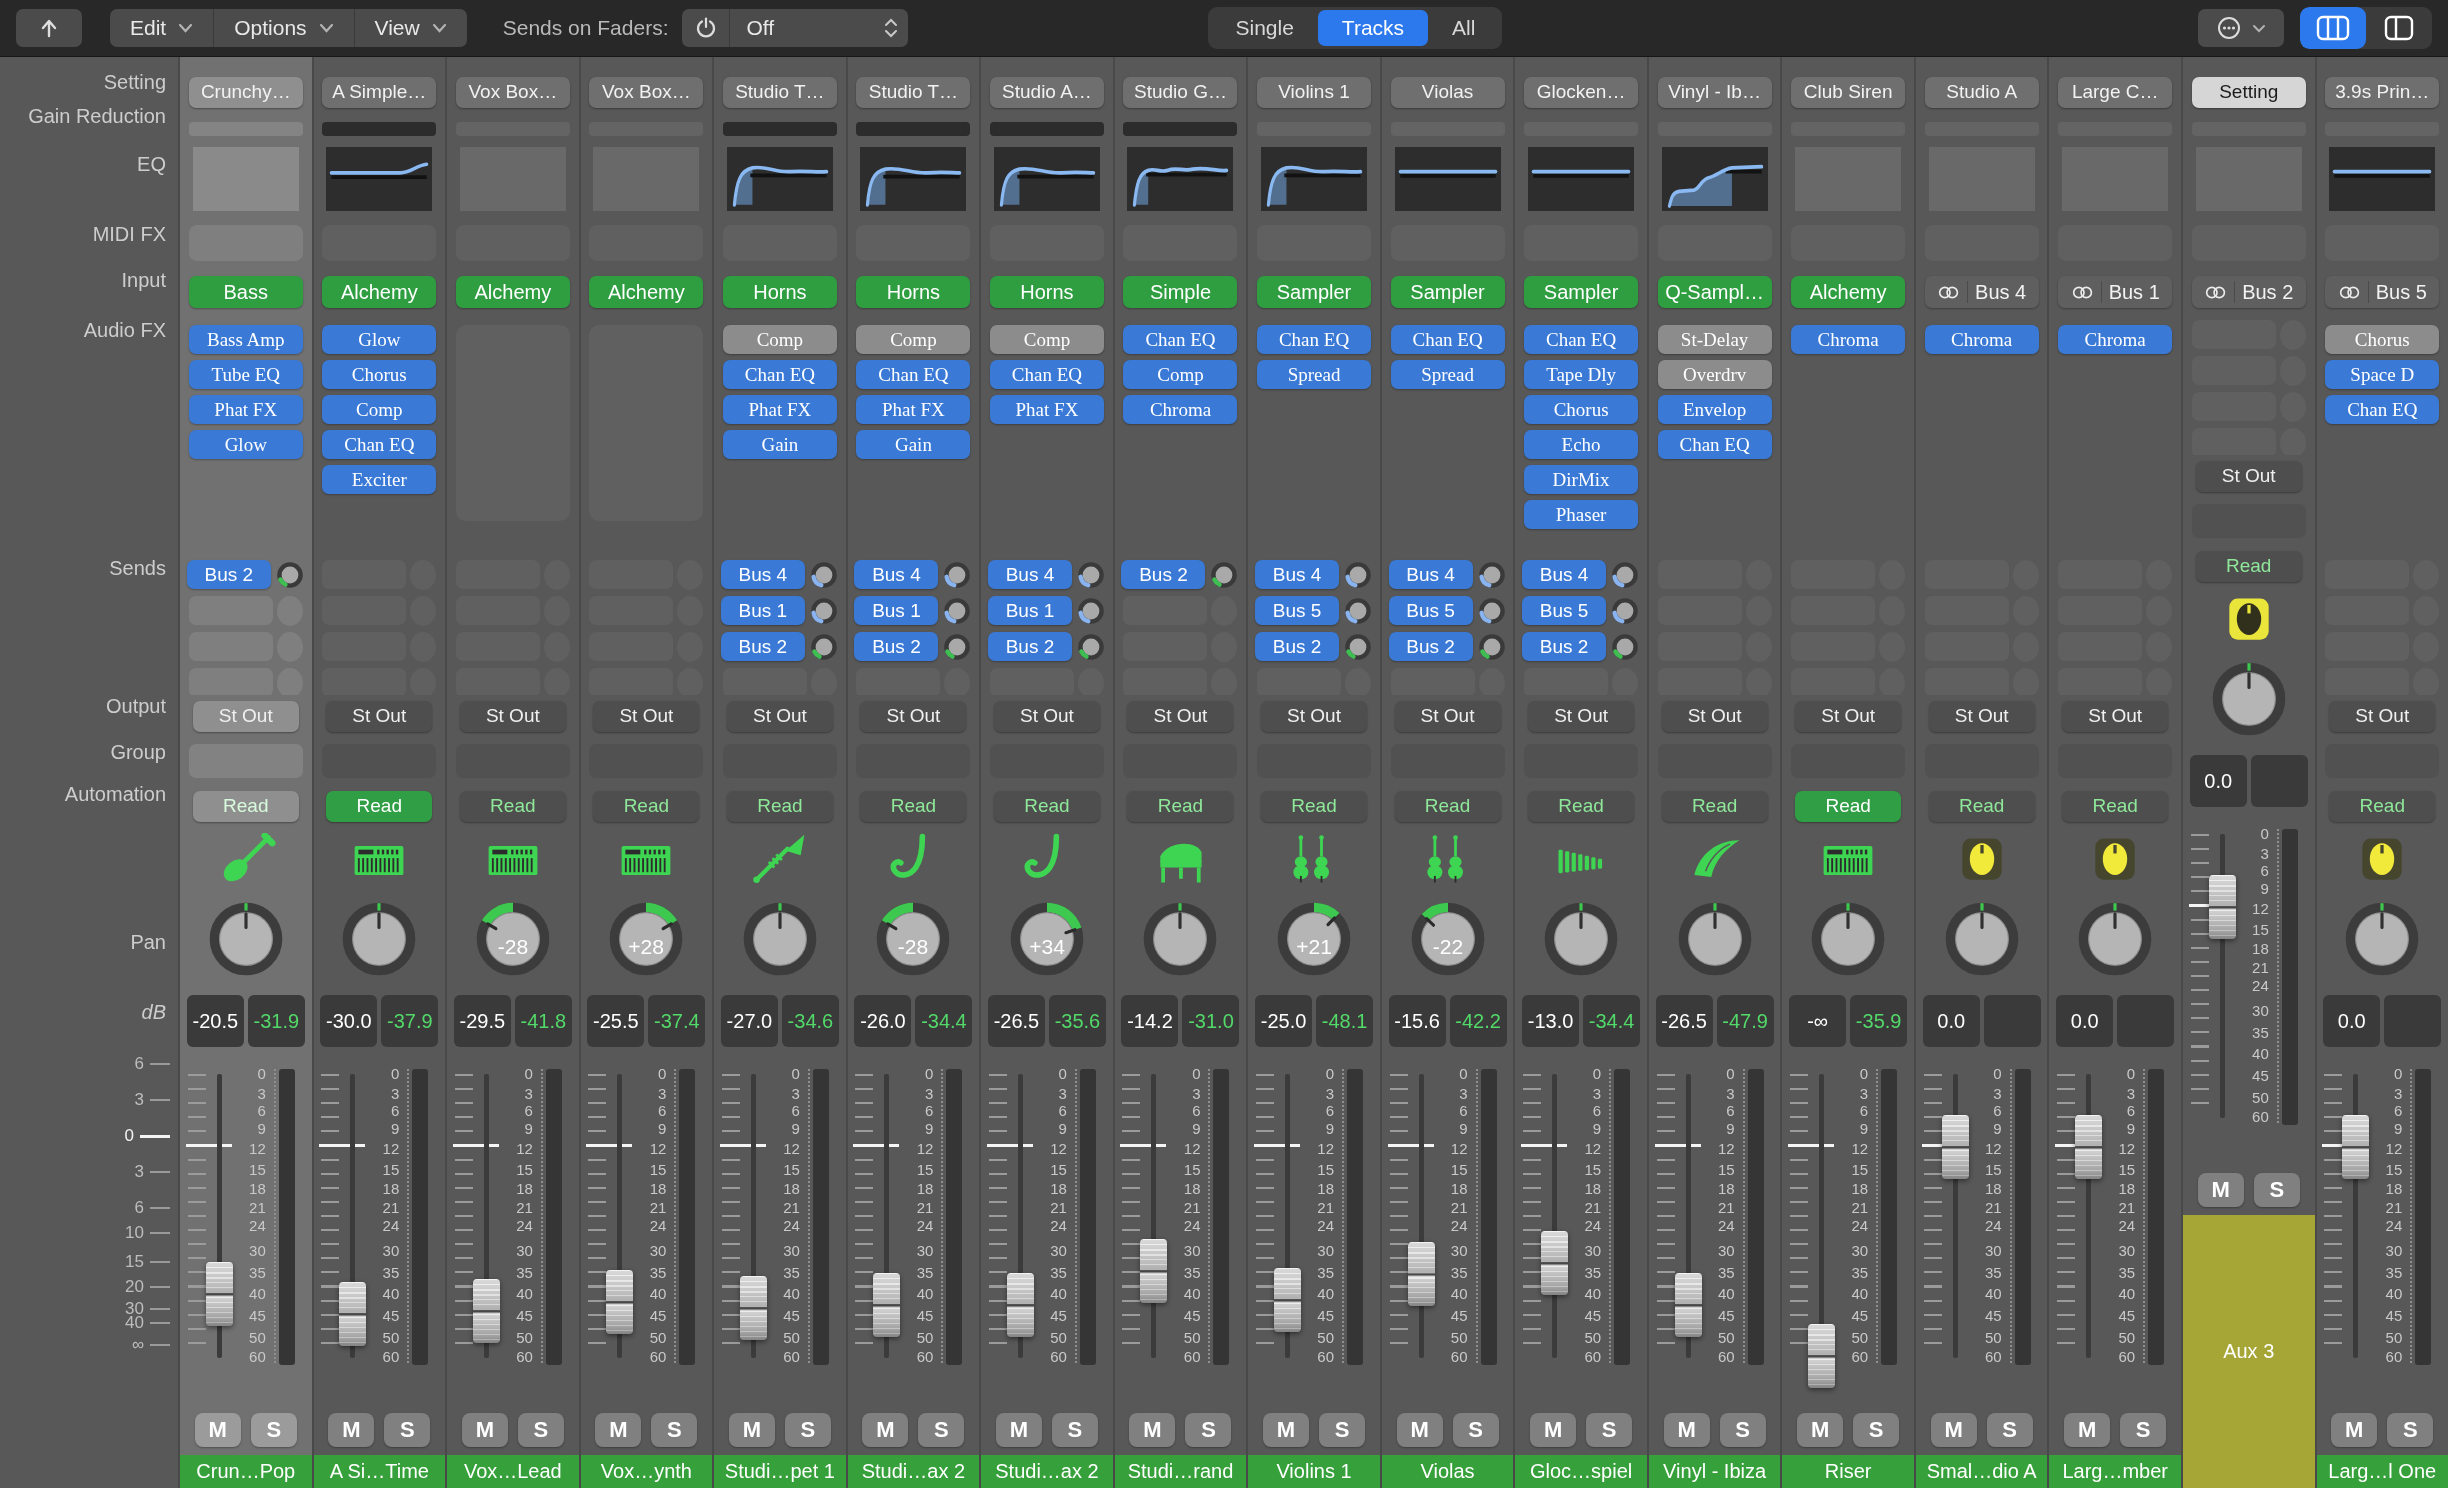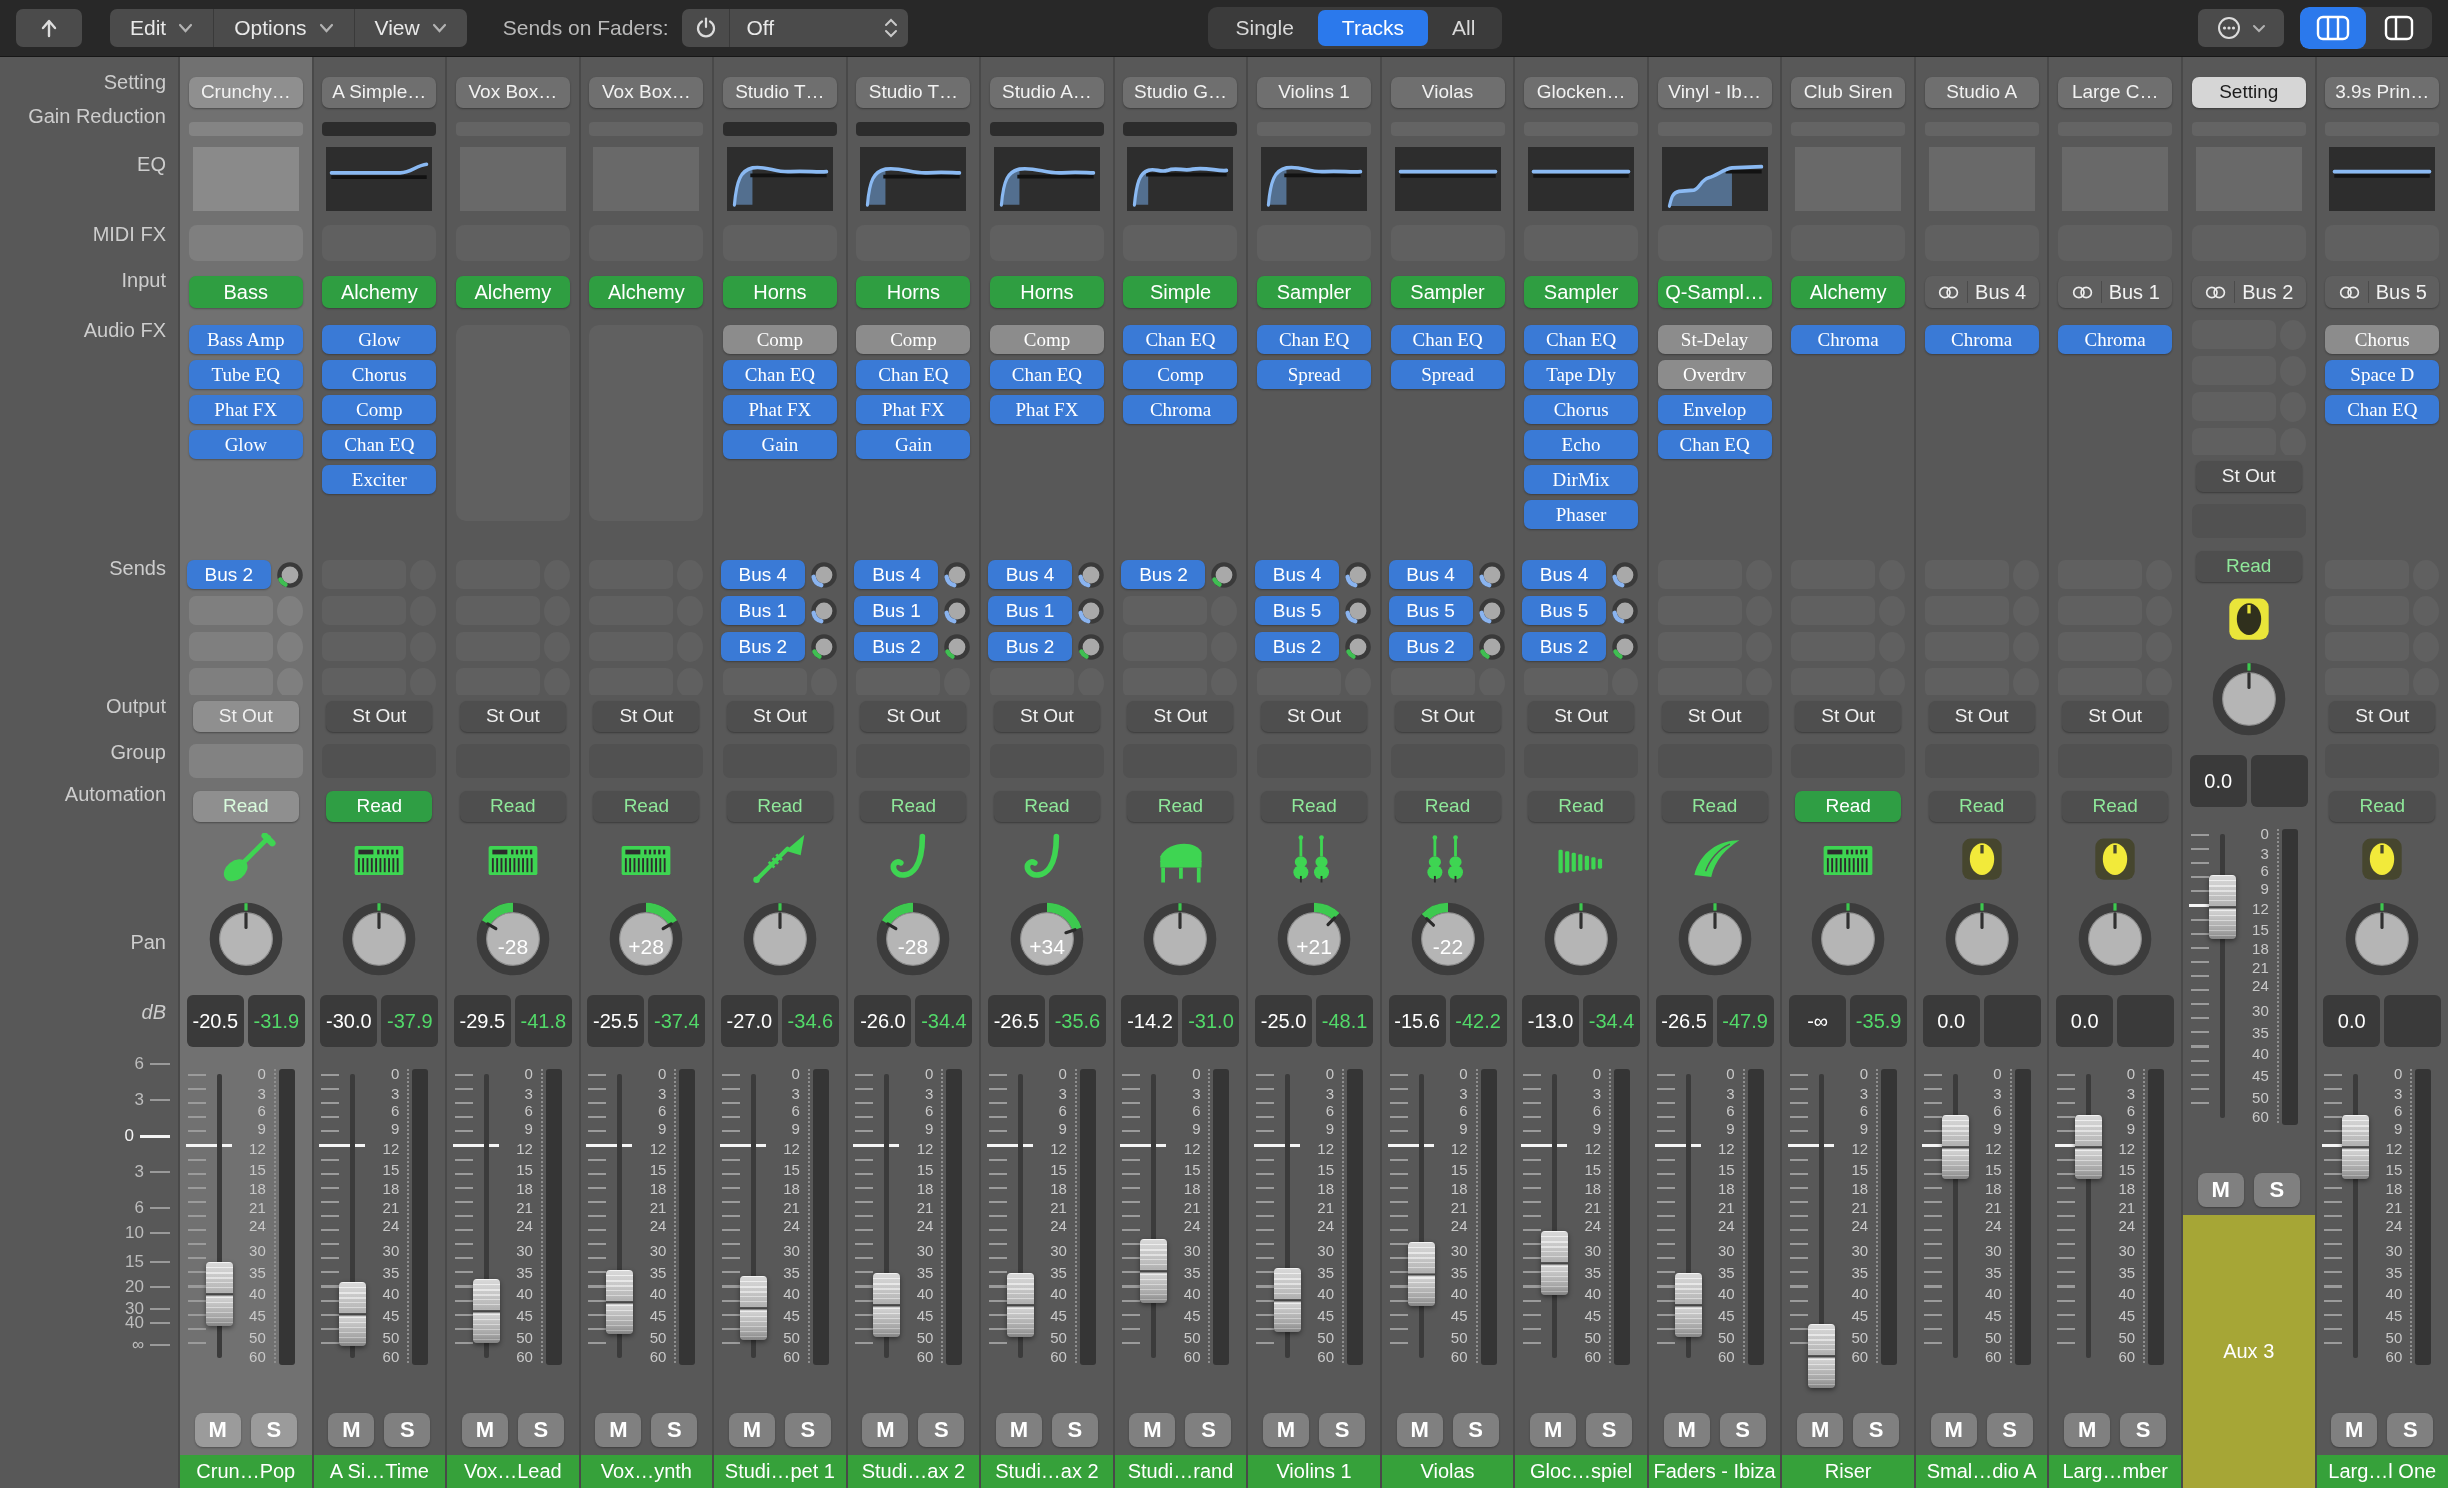--- a/index.html
+++ b/index.html
@@ -1638,21 +1638,21 @@
           <div class="mnum" style="top: 292px;">50</div>
           <div class="mnum" style="top: 311px;">60</div>
           <div class="dots"></div>
           <div class="meter"></div>
         </div>
       </div>
       <div class="sec sec-ms">
         <button class="msbtn">M</button>
         <button class="msbtn">S</button>
       </div>
-      <div class="sec sec-name name">Faders - Ibiza</div>
+      <div class="sec sec-name name">Vinyl - Ibiza</div>
     </div>
     <div class="strip">
       <div class="sec sec-head">
         <button class="hbtn ">Club Siren</button>
       </div>
       <div class="sec sec-gr">
         <div class="grbar gr-none"></div>
       </div>
       <div class="sec sec-eq">
         <div class="eqdisp eq-none"></div>

